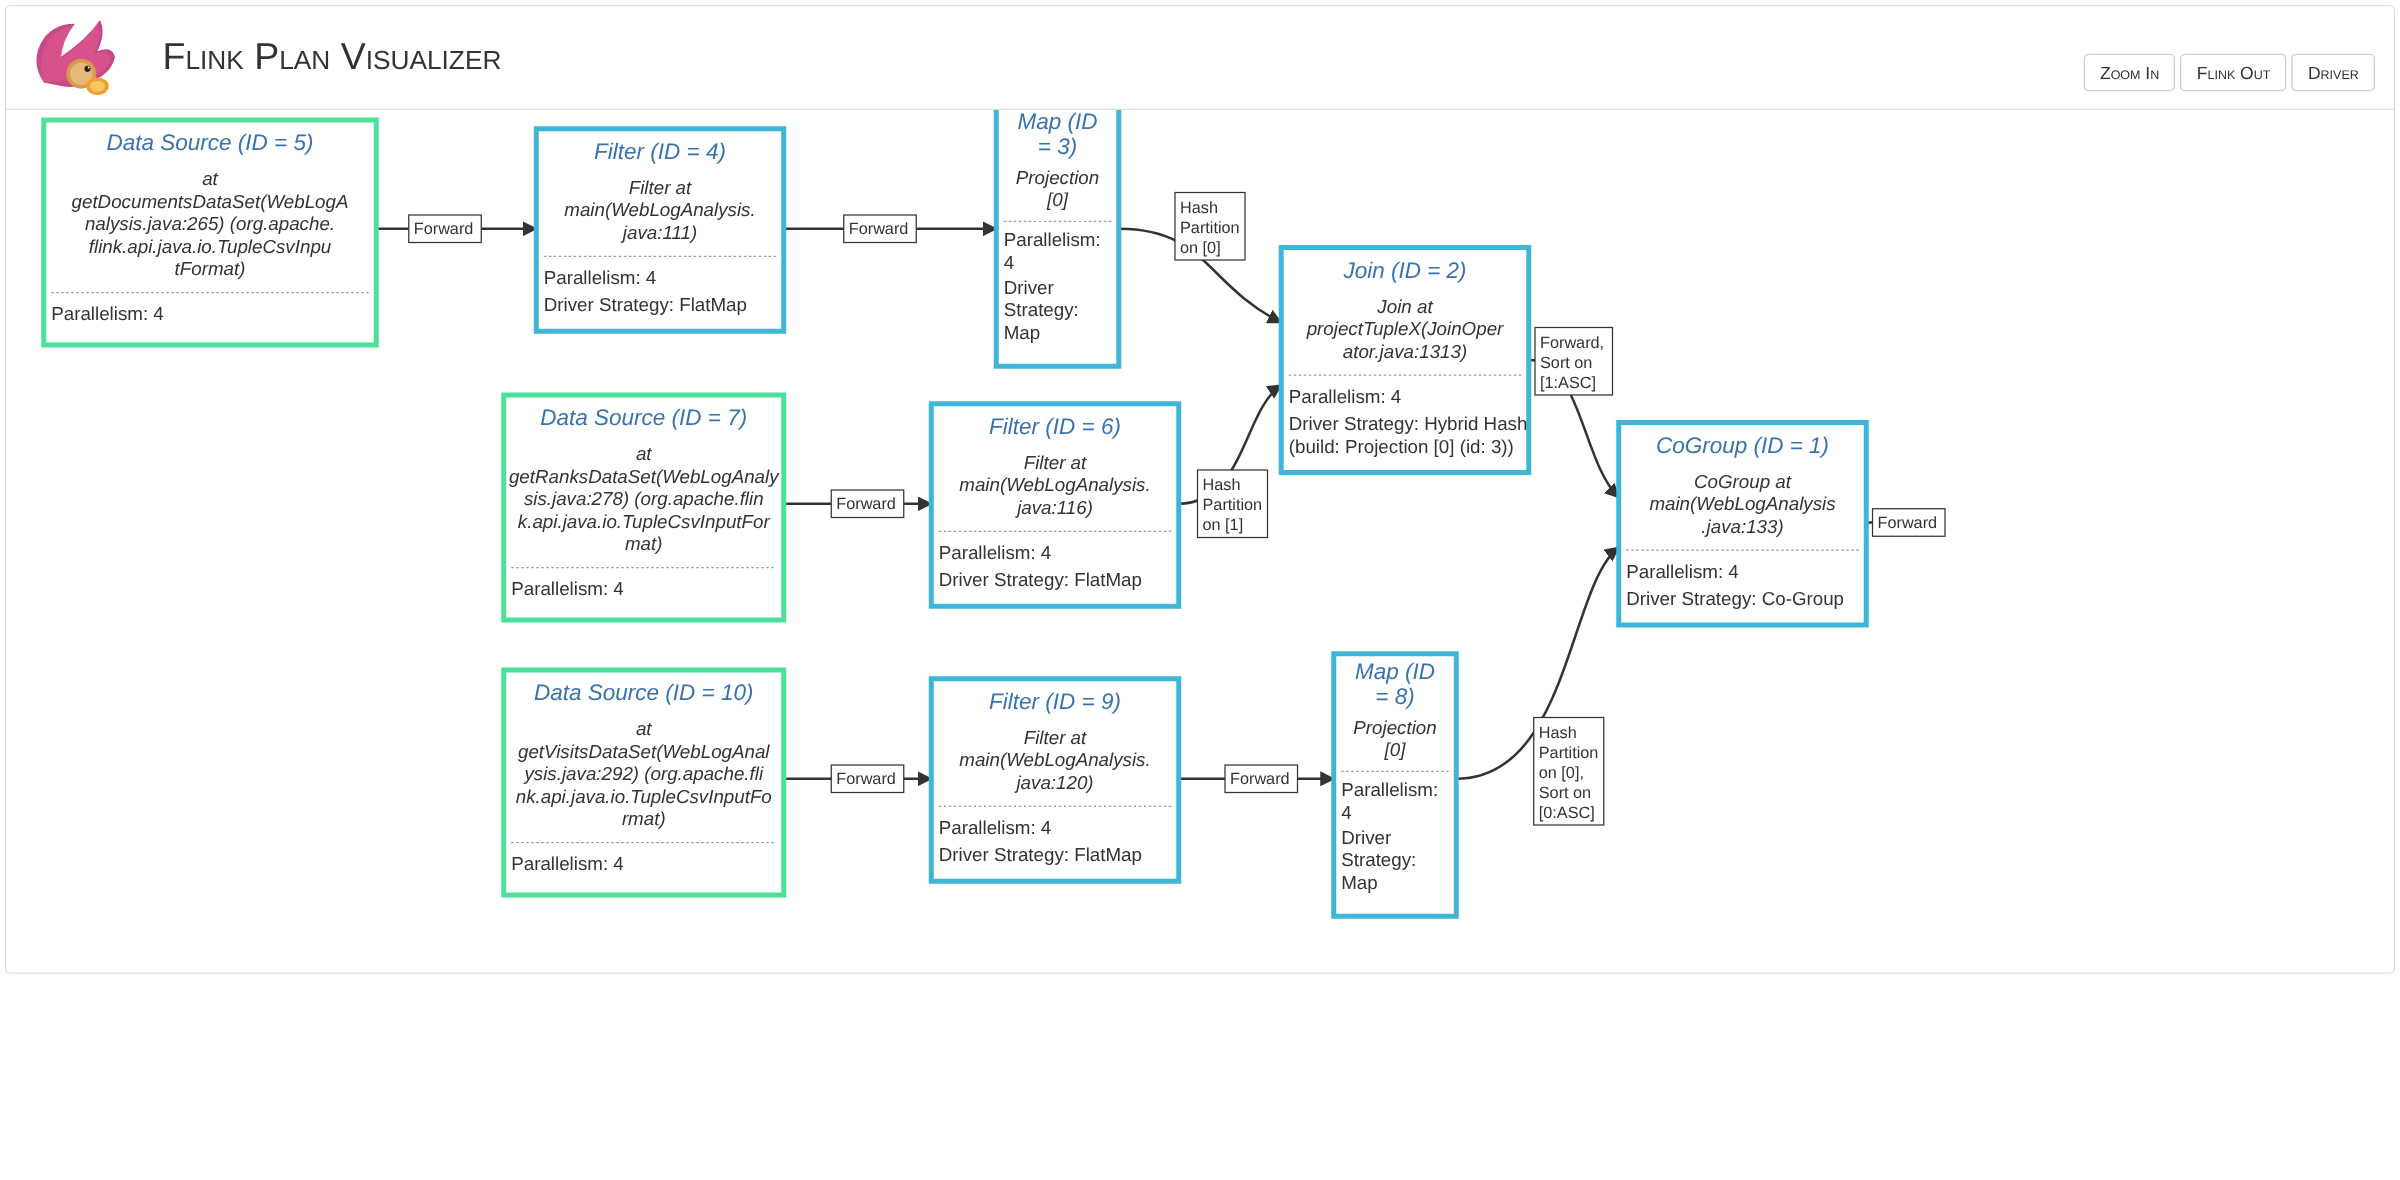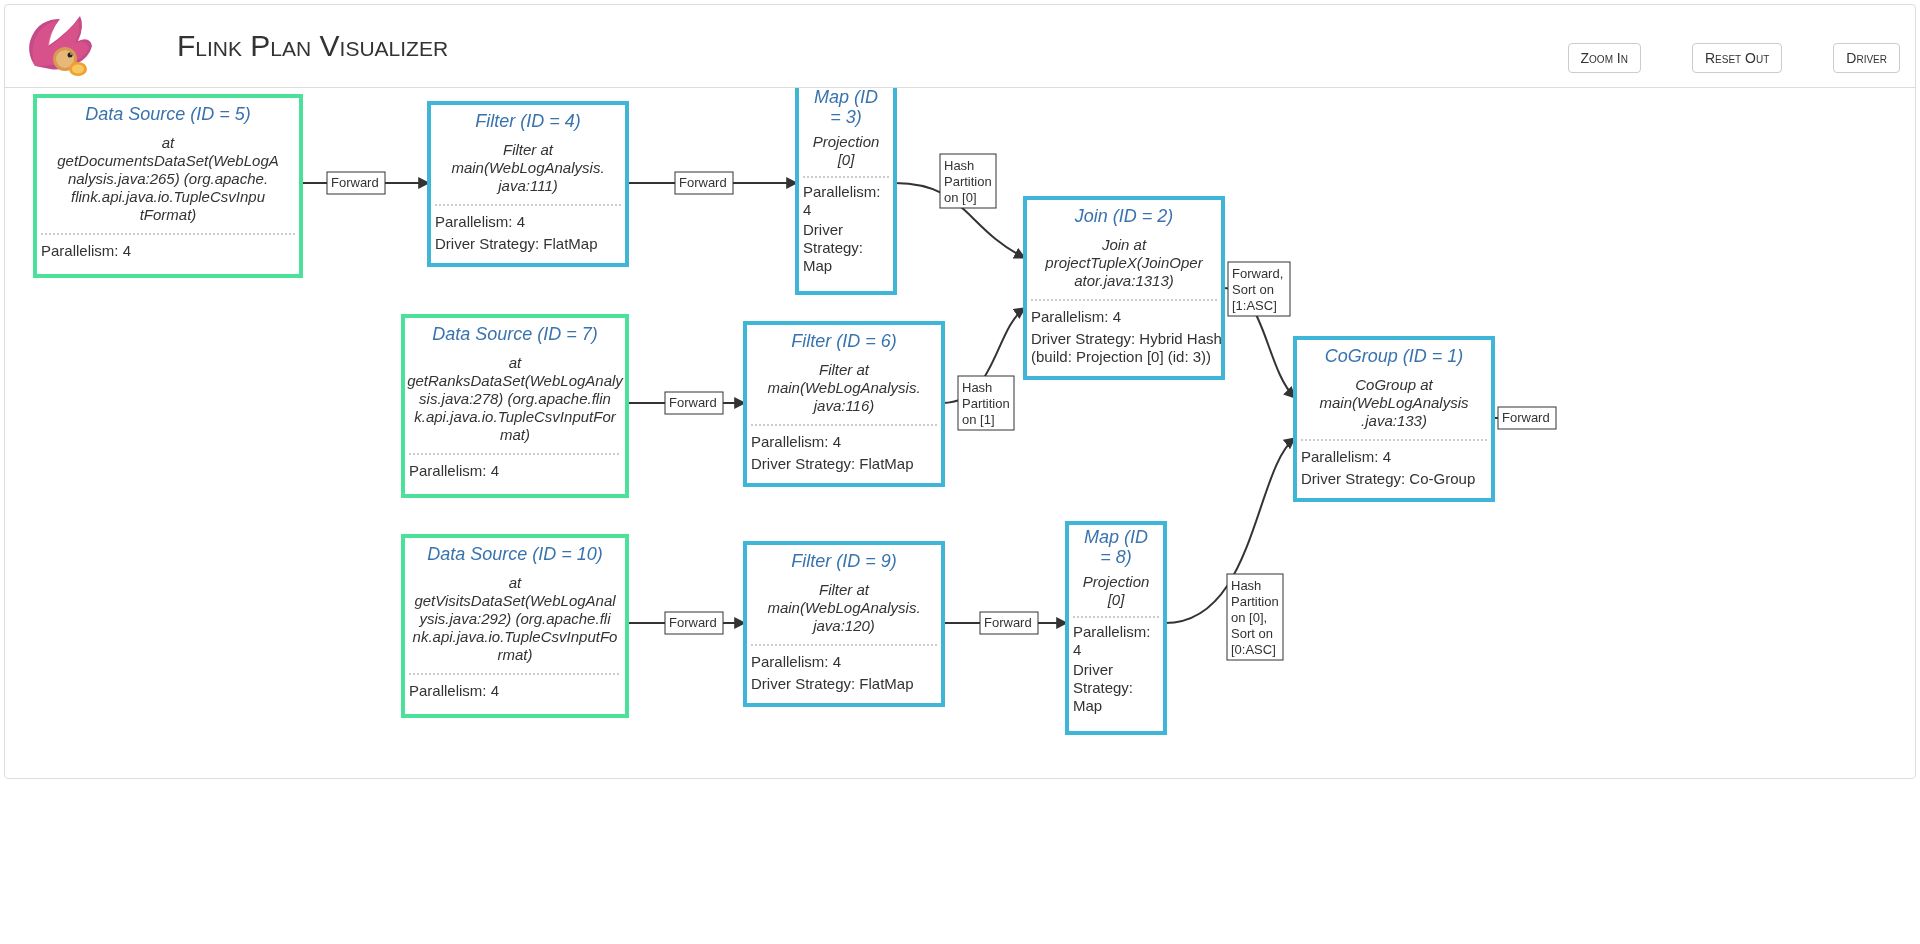--- a/index.html
+++ b/index.html
@@ -14,21 +14,20 @@
     border: 1px solid #ddd;
     border-radius: 4px;
     margin: 4px;
     background: #fff;
   }
   .panel-heading {
     padding: 6px 15px;
     border-bottom: 1px solid #ddd;
     display: flex;
     align-items: center;
-    gap: 47px;
   }
   .panel-heading h2 {
     font-variant: small-caps;
     font-weight: 400;
     font-size: 30px;
     margin: 0;
     color: #333;
     flex: 1;
   }
   .logo {
@@ -116,21 +115,21 @@
         <circle cx="45" cy="48" r="12" fill="#d89850"></circle>
         <circle cx="45" cy="48" r="9" fill="#e8b878"></circle>
         <ellipse cx="58" cy="58" rx="9" ry="7" fill="#f0a030"></ellipse>
         <ellipse cx="58" cy="58" rx="6" ry="4.5" fill="#f8c860"></ellipse>
         <circle cx="50" cy="44" r="2.5" fill="#222"></circle>
         <circle cx="51" cy="43" r="0.8" fill="#fff"></circle>
       </svg>
     </div>
     <h2>Flink Plan Visualizer</h2>
     <button class="btn">Zoom In</button>
-    <button class="btn">Reset Out</button>
+    <button class="btn">Flink Out</button>
     <button class="btn">Driver</button>
   </div>
   <div class="panel-body">
     <svg id="svg-main">
       <defs>
         <marker id="arrow" viewBox="0 0 10 10" refX="9" refY="5" markerWidth="6" markerHeight="6" orient="auto-start-reverse">
           <path d="M 0 0 L 10 5 L 0 10 z" class="arrowhead"></path>
         </marker>
       </defs>
       <g id="graph" transform="translate(0,0) scale(1)">

